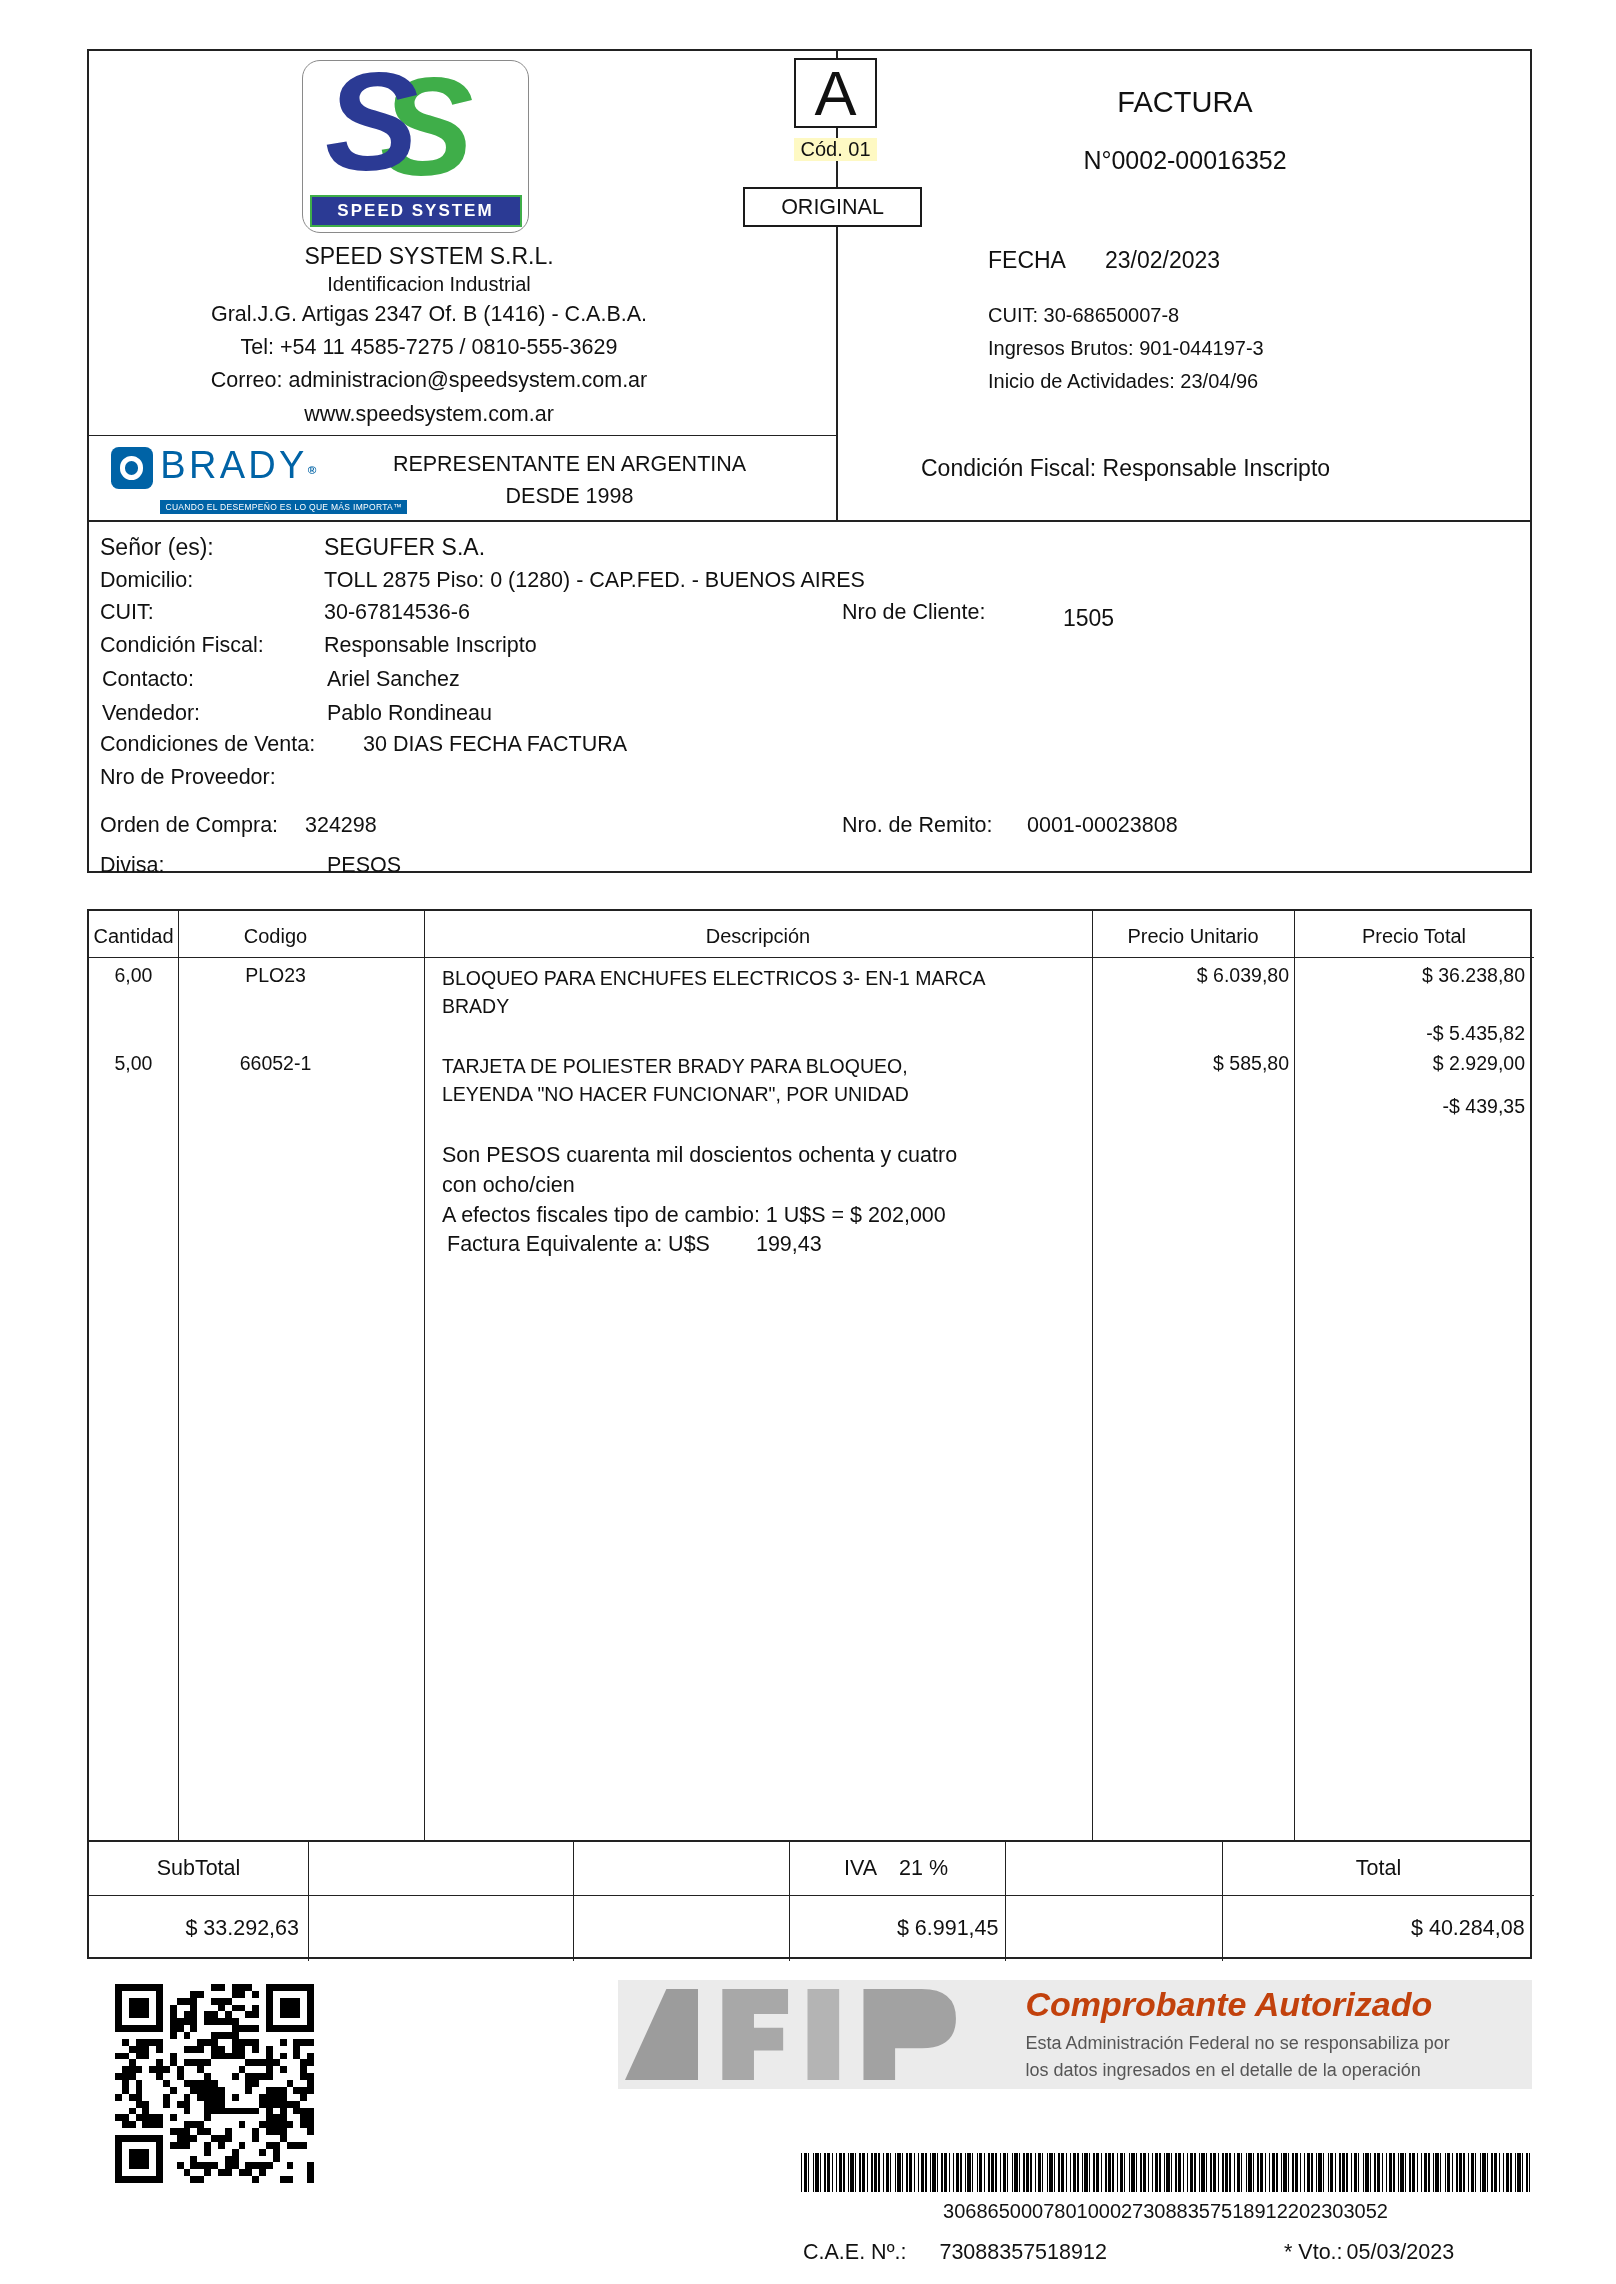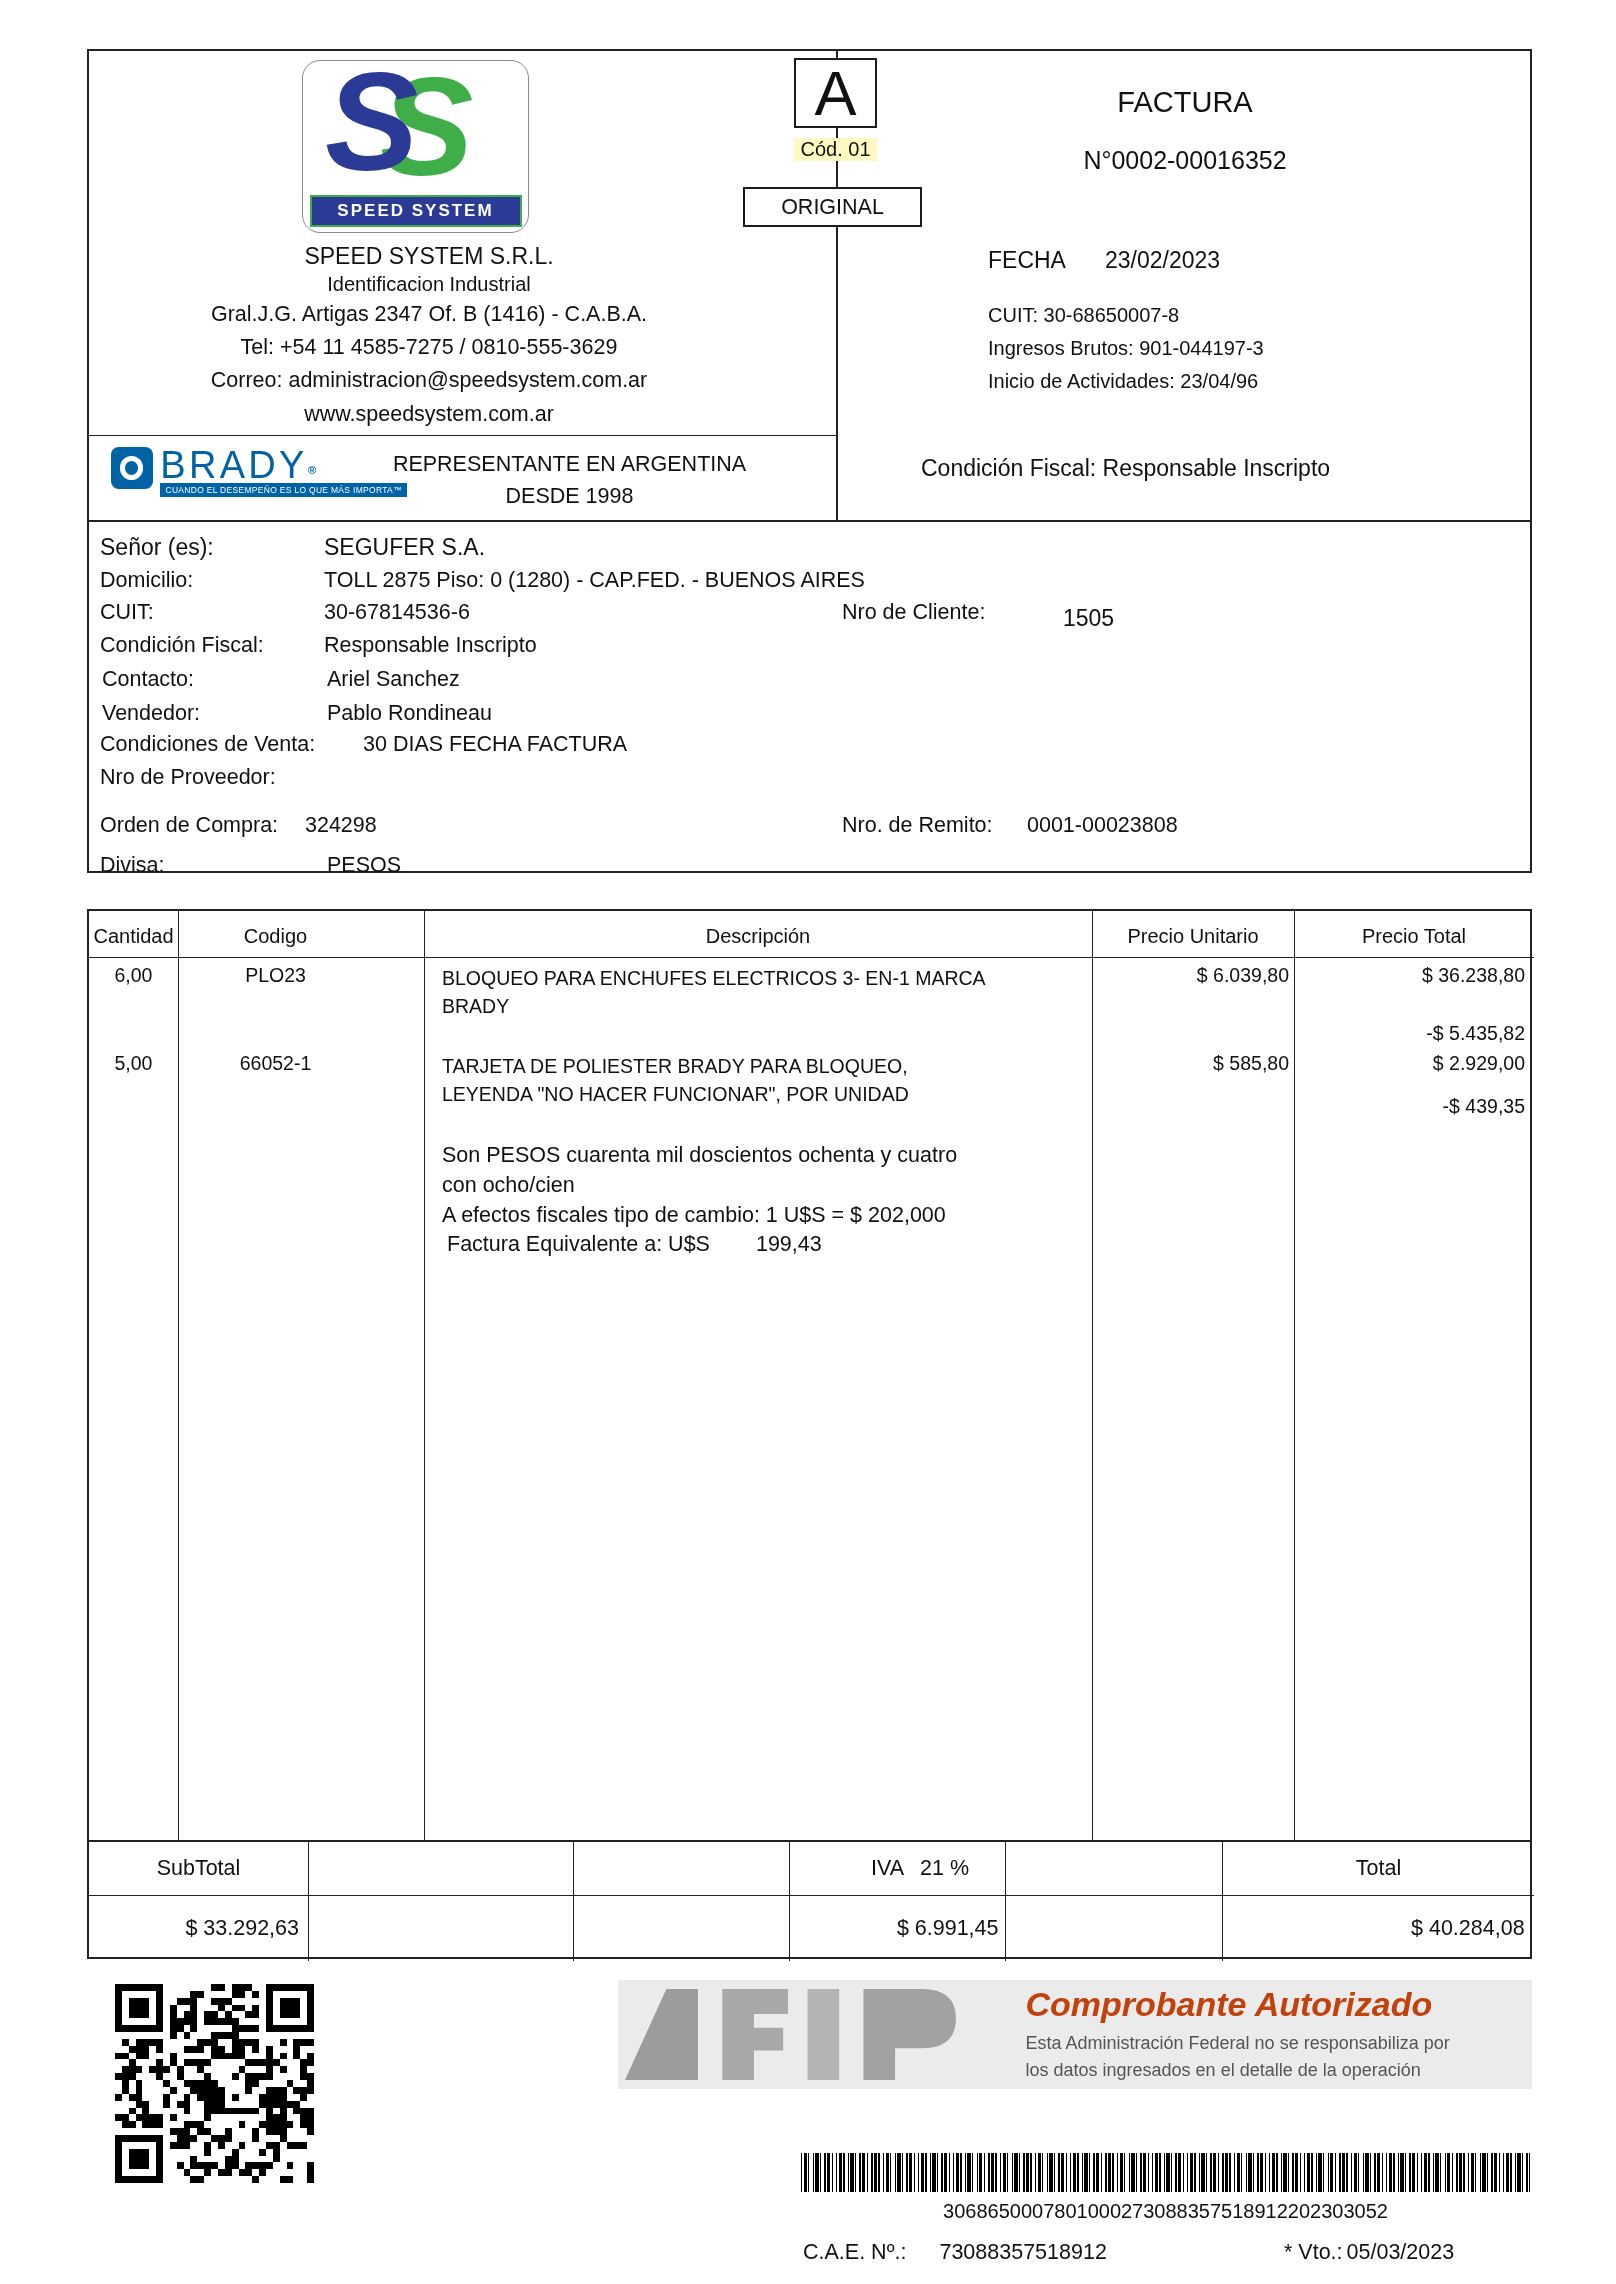--- a/index.html
+++ b/index.html
@@ -24,21 +24,21 @@
   .ss-green{left:77px;top:-3.9px;color:#3fae49}
   .ss-blue{left:22px;top:-9px;color:#2b3a94}
   .ss-banner{position:absolute;left:6.5px;right:6.5px;bottom:5.2px;background:#2b3a94;border:2px solid #3fae49;
              color:#fff;font-size:17px;font-weight:700;text-align:center;letter-spacing:2px;padding:3.9px 0}
   
   .brady{position:absolute;display:flex;align-items:flex-start;gap:7.8px}
   .brady-icon{width:42px;height:42px;background:#0063a6;border-radius:7.8px;display:flex;align-items:center;justify-content:center;flex:0 0 auto}
   .brady-ring{width:23.5px;height:23.5px;border:5.9px solid #fff;border-radius:50%}
   .brady-name{font-size:38px;line-height:36px;font-weight:400;color:#0063a6;letter-spacing:3.3px}
   .brady-reg{font-size:11.7px;vertical-align:super;color:#0063a6;font-weight:700}
-  .brady-tag{background:#0063a6;color:#fff;font-size:8.5px;letter-spacing:0.3px;padding:2px 5.2px;margin-top:0;white-space:nowrap}
+  .brady-tag{background:#0063a6;color:#fff;font-size:8.5px;letter-spacing:0.3px;padding:2px 5.2px;margin-top:17px;white-space:nowrap}
   
   .afip-bar{background:#ebebeb;display:flex;align-items:center;gap:36px;padding-left:6.5px}
   .afip-title{font-size:34px;font-weight:700;font-style:italic;color:#c2410c;margin-bottom:6.5px}
   .afip-sub{font-size:18px;color:#555;line-height:27px}
   .barcode{background:repeating-linear-gradient(90deg,#000 0px,#000 1.3px,#fff 1.3px,#fff 2.6px,#000 2.6px,#000 5.9px,#fff 5.9px,#fff 7.2px,#000 7.2px,#000 8.5px,#fff 8.5px,#fff 11.7px)}
   .dl43{line-height:28px}
 </style>
 </head>
 <body>
 
@@ -165,21 +165,21 @@
 
   <div class="box" style="left:87px;top:1840px;width:1445px;height:119px">
     <div class="vline2" style="left:219px;top:0;height:119px"></div>
     <div class="vline2" style="left:484px;top:0;height:119px"></div>
     <div class="vline2" style="left:700px;top:0;height:119px"></div>
     <div class="vline2" style="left:916px;top:0;height:119px"></div>
     <div class="vline2" style="left:1133px;top:0;height:119px"></div>
     <div class="hline2" style="left:0;top:53px;width:1445px"></div>
 
     <div class="cc t33" style="position:absolute;left:0;top:0;width:219px;height:53px">SubTotal</div>
-    <div class="abs t33" style="left:700px;top:0;width:216px;height:53px;display:flex;align-items:center;padding-left:82px;gap:16px">
+    <div class="abs t33" style="left:700px;top:0;width:216px;height:53px;display:flex;align-items:center;padding-left:55px;gap:22px">
       <span>IVA</span>
       <span>21 %</span>
     </div>
     <div class="cc t33 b" style="position:absolute;left:1133px;top:0;width:313px;height:53px">Total</div>
 
     <div class="cr t33" style="position:absolute;left:0;top:53px;width:219px;height:66px;padding-right:9px">$ 33.292,63</div>
     <div class="cr t33" style="position:absolute;left:700px;top:53px;width:216px;height:66px;padding-right:6.5px">$ 6.991,45</div>
     <div class="cr t33" style="position:absolute;left:1133px;top:53px;width:313px;height:66px;padding-right:10.4px">$ 40.284,08</div>
   </div>
 

